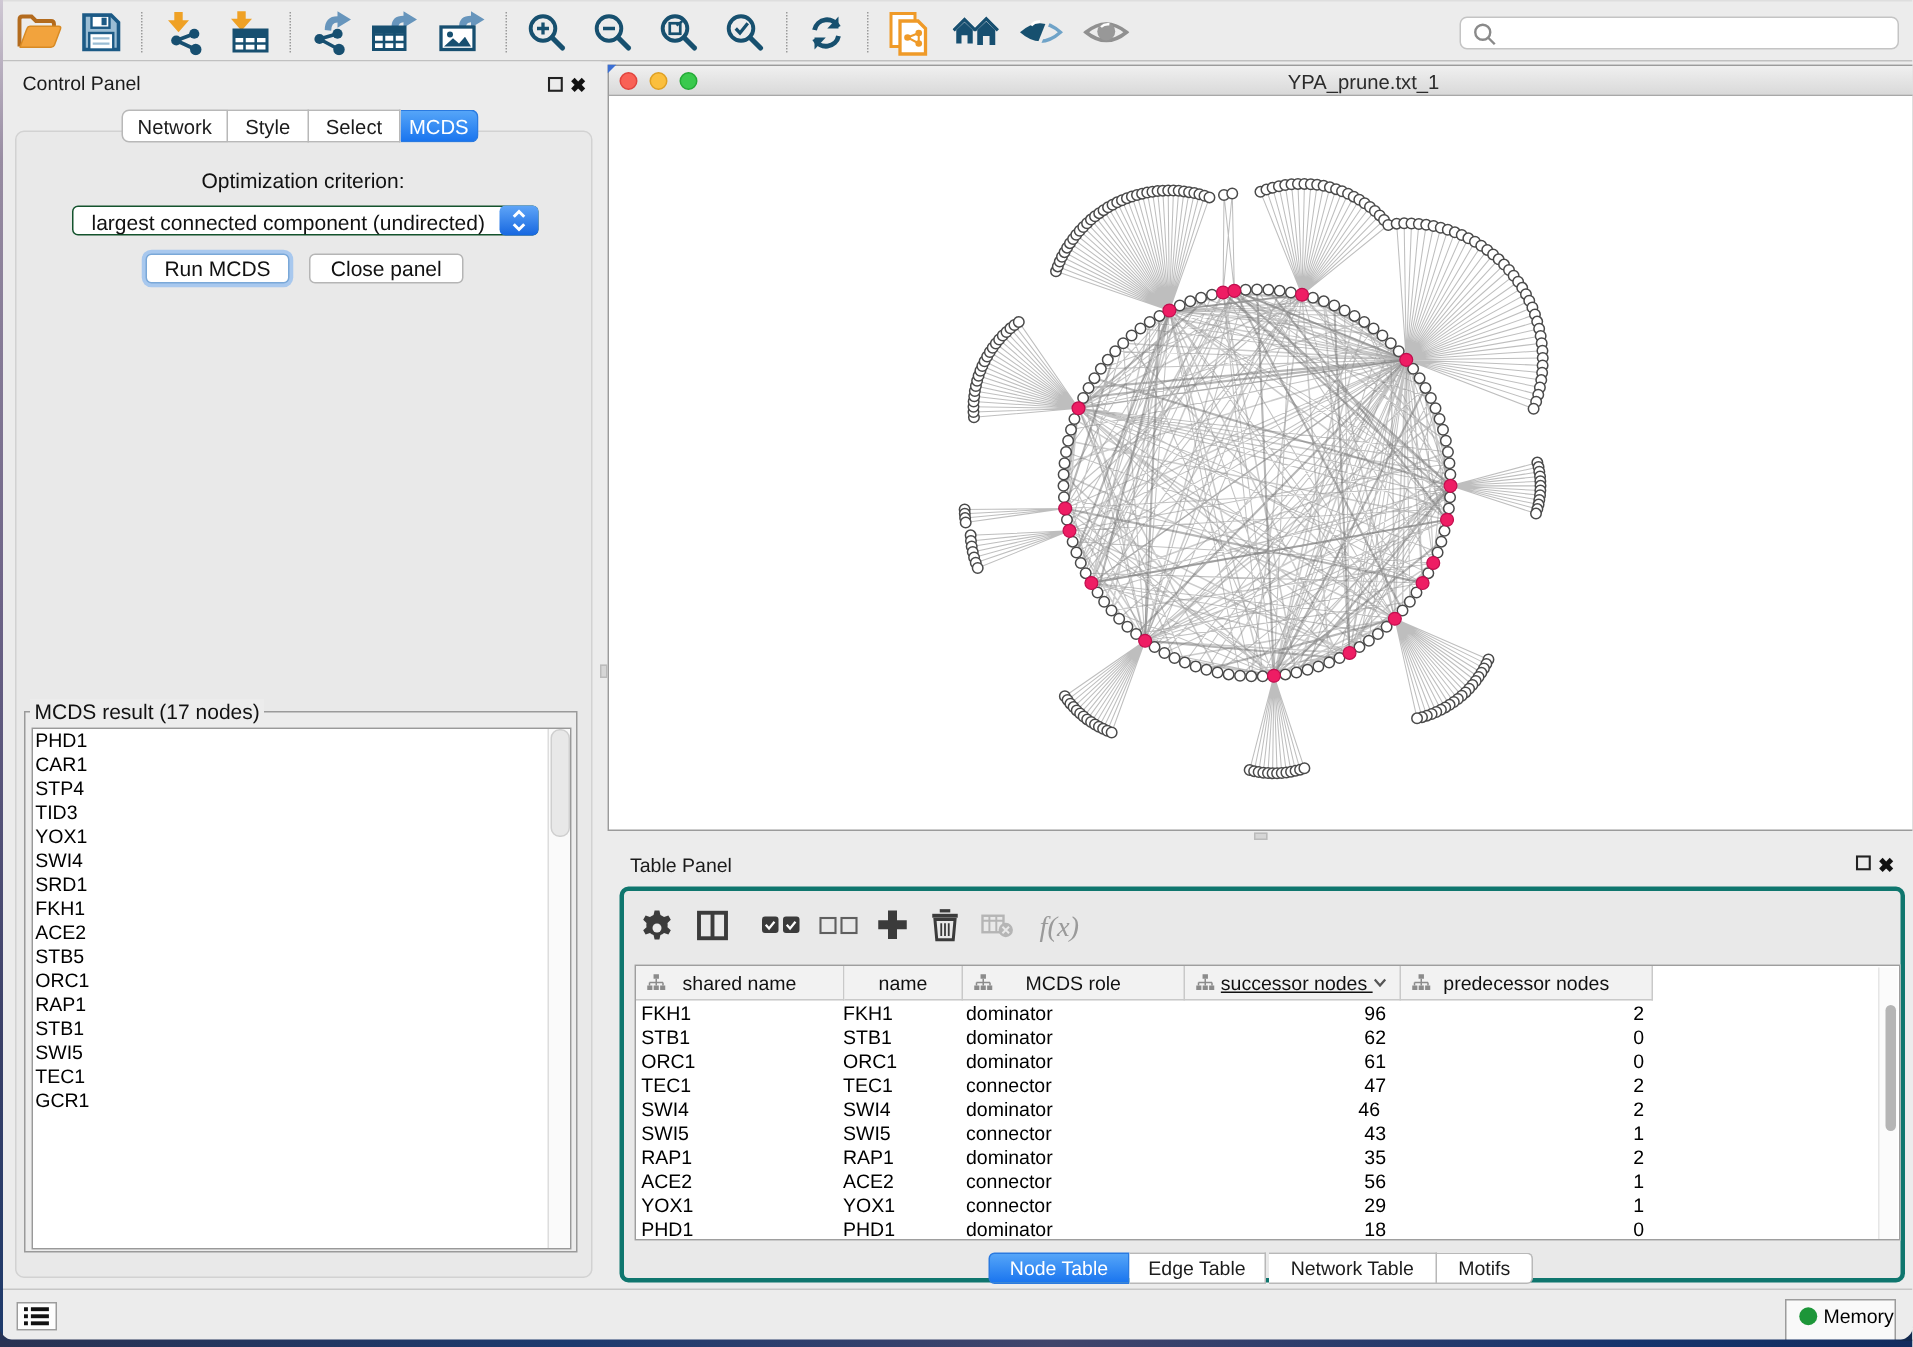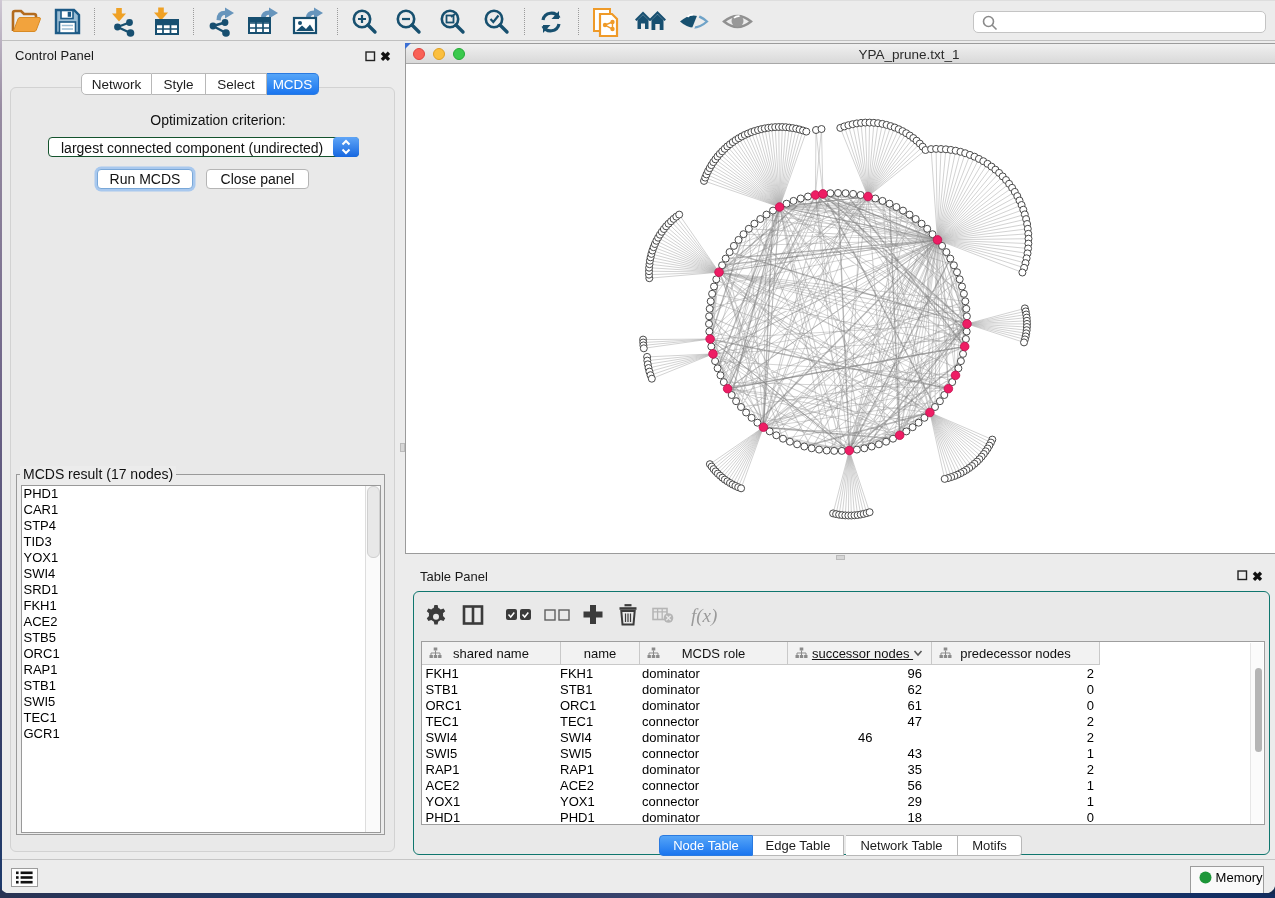--- a/index.html
+++ b/index.html
@@ -12,41 +12,41 @@
 
 #cpanel{left:2px;top:41px;width:399px;height:818px;background:#ececec}
 #cp-title{left:13px;top:7px;font-size:13px;color:#1a1a1a}
 .wbtn{position:absolute;font-size:12px;color:#111}
 #cp-inner{left:8px;top:46px;width:385px;height:765px;background:#e9e9e9;border:1px solid #d2d2d2;border-radius:6px}
 .tabs{position:absolute;display:flex;font-size:13.5px;color:#1c1c1c}
 .tab{background:#fff;border:1px solid #b8b8b8;border-left:none;height:22px;line-height:21px;text-align:center}
 .tab.first{border-left:1px solid #b8b8b8;border-radius:5px 0 0 5px}
 .tab.last{border-radius:0 5px 5px 0}
 .tab.sel{background:linear-gradient(#55a5f8,#1a75ef);border-color:#2a7ae0;color:#fff}
-#optlabel{left:16px;top:71px;width:400px;text-align:center;font-size:14px;color:#111}
+#optlabel{left:0;top:71px;width:400px;text-align:center;font-size:14px;color:#111}
 #selbox{left:46px;top:96px;width:311px;height:20px;background:#fff;border:1px solid #14532d;border-radius:4px;font-size:14px;color:#111;line-height:18px}
 #selbox .txt{position:absolute;left:12px;top:1px}
 #selstep{position:absolute;right:-1px;top:-1px;width:26px;height:20px;border-radius:4px;background:linear-gradient(#5fa5f7,#1667e0);}
 .btn{position:absolute;height:20px;background:#fff;border:1px solid #b5b5b5;border-radius:4px;font-size:14px;color:#111;text-align:center;line-height:18px}
 #runbtn{left:95px;top:128px;width:96px;box-shadow:0 0 0 2.5px #a8c8ee;border-color:#7aa8d8}
 #closebtn{left:204px;top:128px;width:103px}
 #fieldset{left:14px;top:433px;width:369px;height:361px;border:1px solid #9a9a9a;background:#ececec}
 #fieldlegend{left:18px;top:425px;background:#ececec;padding:0 3px;font-size:14px;color:#111}
 #mcdslist{left:19px;top:444px;width:360px;height:348px;background:#fff;border:1px solid #999;font-size:13px;color:#000;line-height:16px;padding:0 0 0 1.5px}
 #mcdsscroll{left:363px;top:445px;width:15px;height:346px;background:#fafafa;border-left:1px solid #ddd}
 #mcdsthumb{left:1px;top:0px;width:13px;height:72px;background:#e8e8e8;border:1px solid #cfcfcf;border-radius:6px}
 
 #netwin{left:405px;top:43px;width:871px;height:511px;border:1px solid #9b9b9b;background:#fff}
 #nettitle{left:0;top:0;width:871px;height:20px;background:linear-gradient(#f0f0f0,#d9d9d9);border-bottom:1px solid #a8a8a8}
 .light{position:absolute;top:4px;width:12px;height:12px;border-radius:50%}
 #nettext{position:absolute;top:3px;left:-2px;width:1010px;text-align:center;font-size:13.5px;color:#2b2b2b}
 
 #tpanel{left:405px;top:560px;width:870px;height:298px;background:#ececec}
 #tp-title{left:15px;top:9px;font-size:13px;color:#1a1a1a}
-#tp-inner{left:8px;top:31px;width:857px;height:264px;background:#e9e9e9;border:1px solid #0f766e;border-radius:6px}
+#tp-inner{left:8px;top:31px;width:857px;height:264px;background:#e9e9e9;border:3px solid #0f766e;border-radius:6px}
 #ttool{position:absolute;left:0;top:0;width:100%;height:46px}
 #tbl{position:absolute;left:7px;top:49px;width:844px;height:184px;background:#fff;border:1px solid #9e9e9e}
 .th{position:absolute;top:0;height:23px;background:#f2f2f2;border-right:1px solid #c9c9c9;border-bottom:1px solid #c9c9c9;font-size:13px;color:#111;text-align:center;line-height:23px}
 .td{position:absolute;font-size:13px;color:#000;height:16px;line-height:16px}
 #tscroll{position:absolute;right:1px;top:1px;width:13px;height:181px;background:#fbfbfb;border-left:1px solid #e6e6e6}
 #tthumb{position:absolute;left:4px;top:25px;width:7px;height:84px;background:#b5b5b5;border-radius:4px}
 .btab{position:absolute;height:21px;background:#fff;border:1px solid #b8b8b8;font-size:13px;color:#1c1c1c;text-align:center;line-height:20px}
 
 #statusbar{left:0;top:859px;width:1275px;height:35px;background:#ececec;border-top:1px solid #c6c6c6}
 #listbtn{position:absolute;left:11px;top:8px;width:27px;height:19px;background:#fdfdfd;border:1px solid #9c9c9c}
@@ -630,21 +630,21 @@
         <div class="td" style="left:420px;top:56px;width:80px;text-align:right">61</div>
         <div class="td" style="left:592px;top:56px;width:80px;text-align:right">0</div>
         <div class="td" style="left:3.5px;top:72px">TEC1</div>
         <div class="td" style="left:138px;top:72px">TEC1</div>
         <div class="td" style="left:220px;top:72px">connector</div>
         <div class="td" style="left:420px;top:72px;width:80px;text-align:right">47</div>
         <div class="td" style="left:592px;top:72px;width:80px;text-align:right">2</div>
         <div class="td" style="left:3.5px;top:88px">SWI4</div>
         <div class="td" style="left:138px;top:88px">SWI4</div>
         <div class="td" style="left:220px;top:88px">dominator</div>
-        <div class="td" style="left:436px;top:88px;width:80px;text-align:left">46</div>
+        <div class="td" style="left:416px;top:88px;width:80px;text-align:right">46</div>
         <div class="td" style="left:592px;top:88px;width:80px;text-align:right">2</div>
         <div class="td" style="left:3.5px;top:104px">SWI5</div>
         <div class="td" style="left:138px;top:104px">SWI5</div>
         <div class="td" style="left:220px;top:104px">connector</div>
         <div class="td" style="left:420px;top:104px;width:80px;text-align:right">43</div>
         <div class="td" style="left:592px;top:104px;width:80px;text-align:right">1</div>
         <div class="td" style="left:3.5px;top:120px">RAP1</div>
         <div class="td" style="left:138px;top:120px">RAP1</div>
         <div class="td" style="left:220px;top:120px">dominator</div>
         <div class="td" style="left:420px;top:120px;width:80px;text-align:right">35</div>

